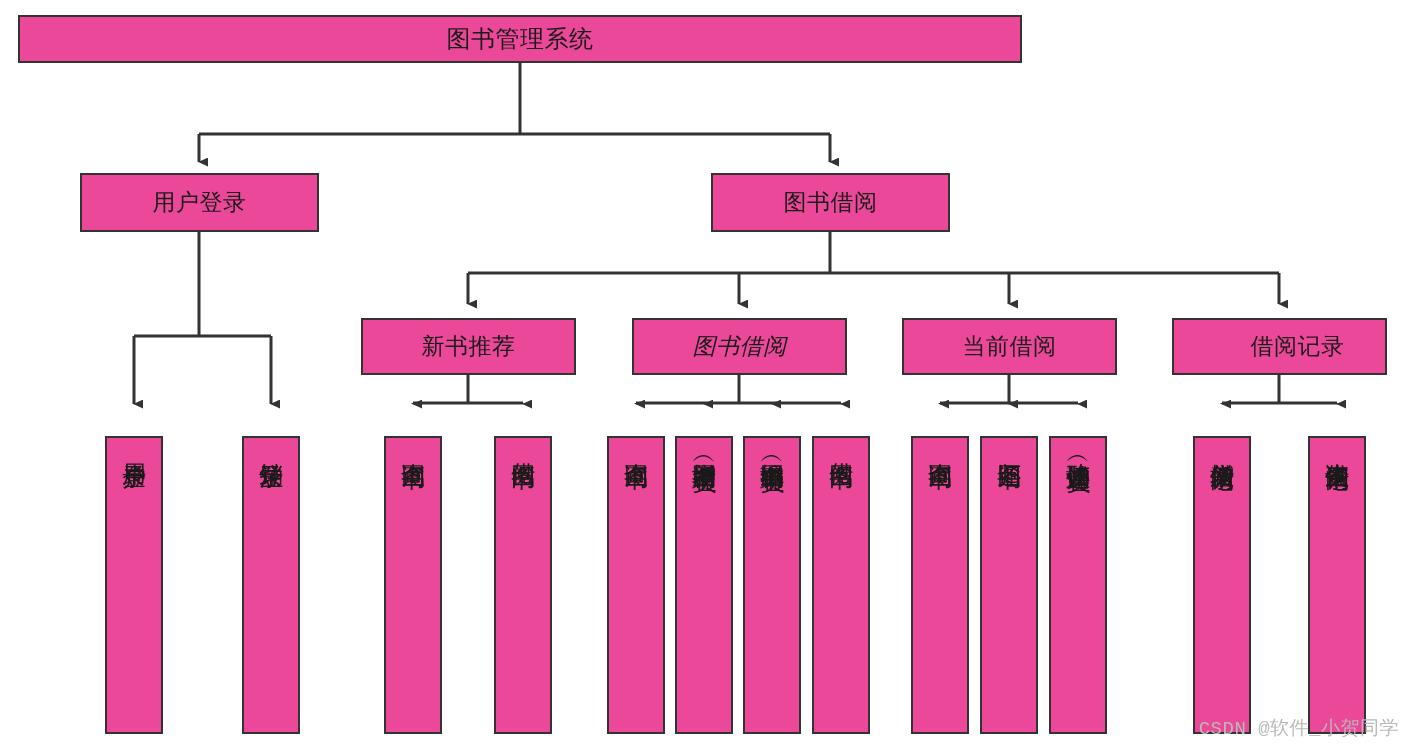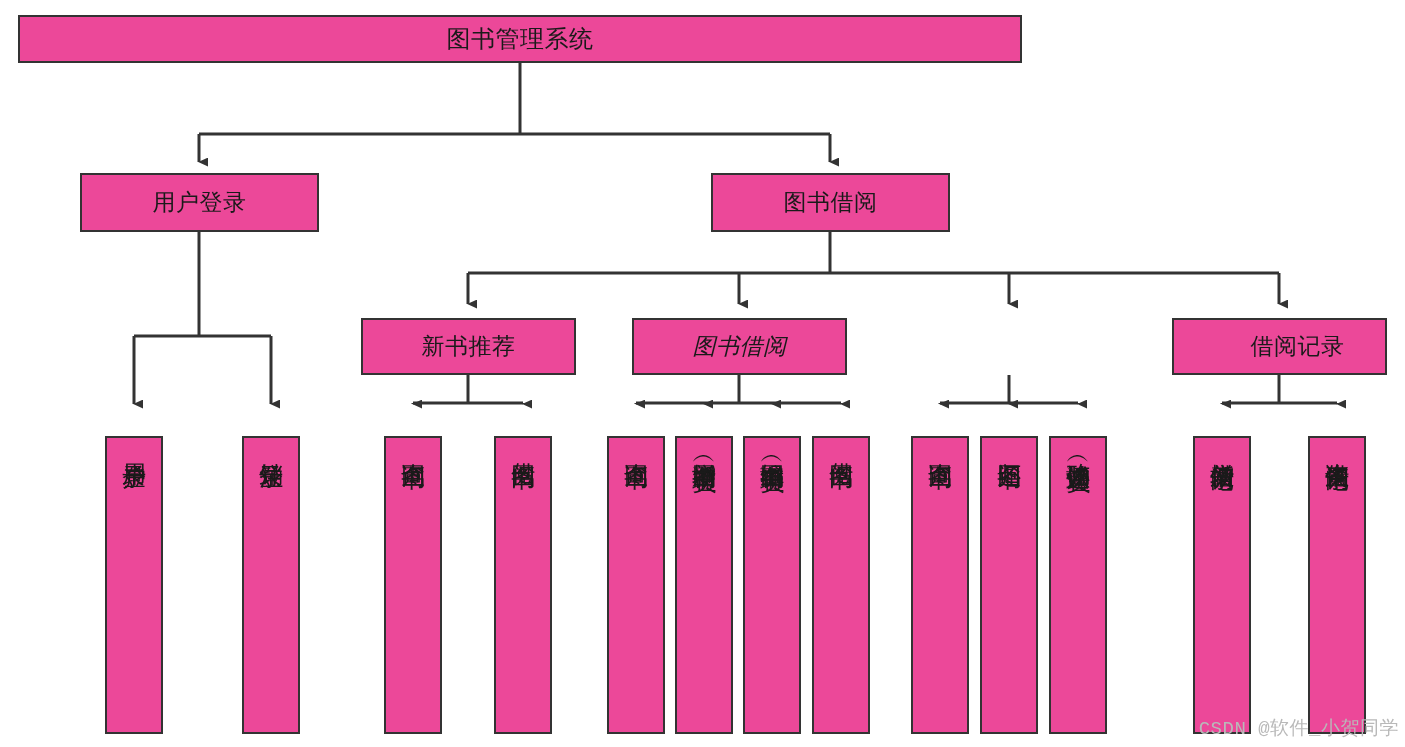--- a/index.html
+++ b/index.html
@@ -143,20 +143,23 @@
   </div>
 
   <div class="node horizontal" style="left:361px; top:318px; width:215px; height:57px;">
     <span class="node-label">新书推荐</span>
   </div>
 
   <div class="node horizontal" style="left:632px; top:318px; width:215px; height:57px;font-style:italic;">
     <span class="node-label">图书借阅</span>
   </div>
 
+  <div class="node horizontal" style="left:902px; top:318px; width:215px; height:57px;">
+    <span class="node-label">当前借阅</span>
+  </div>
 
   <div class="node horizontal" style="left:1172px; top:318px; width:215px; height:57px;padding-left:36px;">
     <span class="node-label">借阅记录</span>
   </div>
 
   <div class="node vertical" style="left:105px; top:436px; width:58px; height:298px;">
     <span class="node-label">用户登录</span>
   </div>
 
   <div class="node vertical" style="left:242px; top:436px; width:58px; height:298px;">

